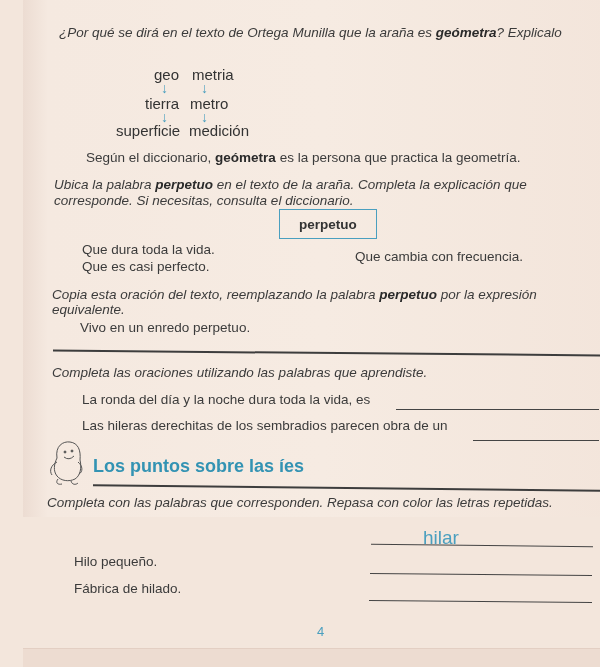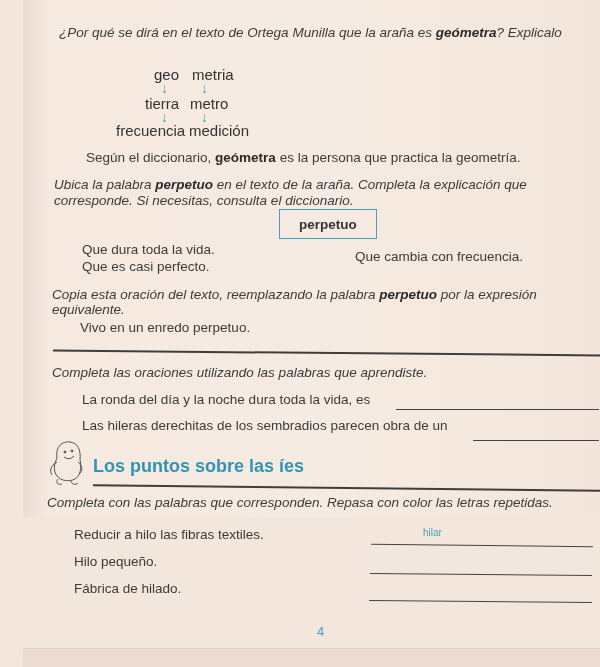--- a/index.html
+++ b/index.html
@@ -29,42 +29,42 @@
     position: absolute; left: 256px; top: 209px; width: 98px; height: 30px;
     border: 1.5px solid #4a9fbf; box-sizing: border-box;
     display: flex; align-items: center; justify-content: center;
     font-weight: bold; font-size: 13.5px; color: #333;
   }
   .rule { position: absolute; height: 1.5px; background: #3d3d3d; }
   .blank { position: absolute; height: 1px; background: #444; }
   .title {
     font-size: 18px; font-weight: bold; color: #3393b3;
   }
-  .answer { font-size: 10px; color: #4a9fbf; }
+  .answer { font-size: 19px; color: #4a9fbf; }
   .pagenum { font-size: 13px; color: #4a9fbf; }
 </style>
 </head>
 <body>
 
 <div class="page">
 
   <div class="abs instr" style="left:36px; top:25px;">
     <span>¿Por qué se dirá en el texto de Ortega Munilla que la araña es </span><b>geómetra</b><span>? Explicalo</span>
   </div>
 
   <div>
     <div class="abs diag" style="left:131px; top:66px;">geo</div>
     <div class="abs diag" style="left:169px; top:66px;">metria</div>
     <div class="abs arrow" style="left:138px; top:81px;">↓</div>
     <div class="abs arrow" style="left:178px; top:81px;">↓</div>
     <div class="abs diag" style="left:122px; top:95px;">tierra</div>
     <div class="abs diag" style="left:167px; top:95px;">metro</div>
     <div class="abs arrow" style="left:138px; top:110px;">↓</div>
     <div class="abs arrow" style="left:178px; top:110px;">↓</div>
-    <div class="abs diag" style="left:93px; top:122px;">frecuencia</div>
+    <div class="abs diag" style="left:93px; top:122px;">superficie</div>
     <div class="abs diag" style="left:166px; top:122px;">medición</div>
   </div>
 
   <div class="abs body" style="left:63px; top:150px;">
     <span>Según el diccionario, </span><b>geómetra</b><span> es la persona que practica la geometría.</span>
   </div>
 
   <div class="abs instr" style="left:31px; top:177px;">
     <span>Ubica la palabra </span><b>perpetuo</b><span> en el texto de la araña. Completa la explicación que</span>
   </div>
@@ -99,21 +99,20 @@
       <path d="M33 24 C38 28 38 34 34 36"></path>
       <path d="M13 41 C10 45 13 47 17 46"></path>
       <path d="M26 43 C27 47 31 47 33 45"></path>
     </svg>
   </div>
   <div class="abs title" style="left:70px; top:456px;">Los puntos sobre las íes</div>
   <div class="rule" style="left:70px; top:487px; width:508px; transform:rotate(0.6deg);"></div>
 
   <div class="abs instr" style="left:24px; top:495px;">Completa con las palabras que corresponden. Repasa con color las letras repetidas.</div>
 
-  <div class="abs body" style="left:51px; top:527px;">Reducir a hilo las fibras textiles.</div>
   <div class="abs answer" style="left:400px; top:527px;">hilar</div>
   <div class="blank" style="left:348px; top:545px; width:222px; transform:rotate(0.6deg);"></div>
 
   <div class="abs body" style="left:51px; top:554px;">Hilo pequeño.</div>
   <div class="blank" style="left:347px; top:574px; width:222px; transform:rotate(0.5deg);"></div>
 
   <div class="abs body" style="left:51px; top:581px;">Fábrica de hilado.</div>
   <div class="blank" style="left:346px; top:601px; width:223px; transform:rotate(0.5deg);"></div>
 
   <div class="abs pagenum" style="left:294px; top:624px;">4</div>

